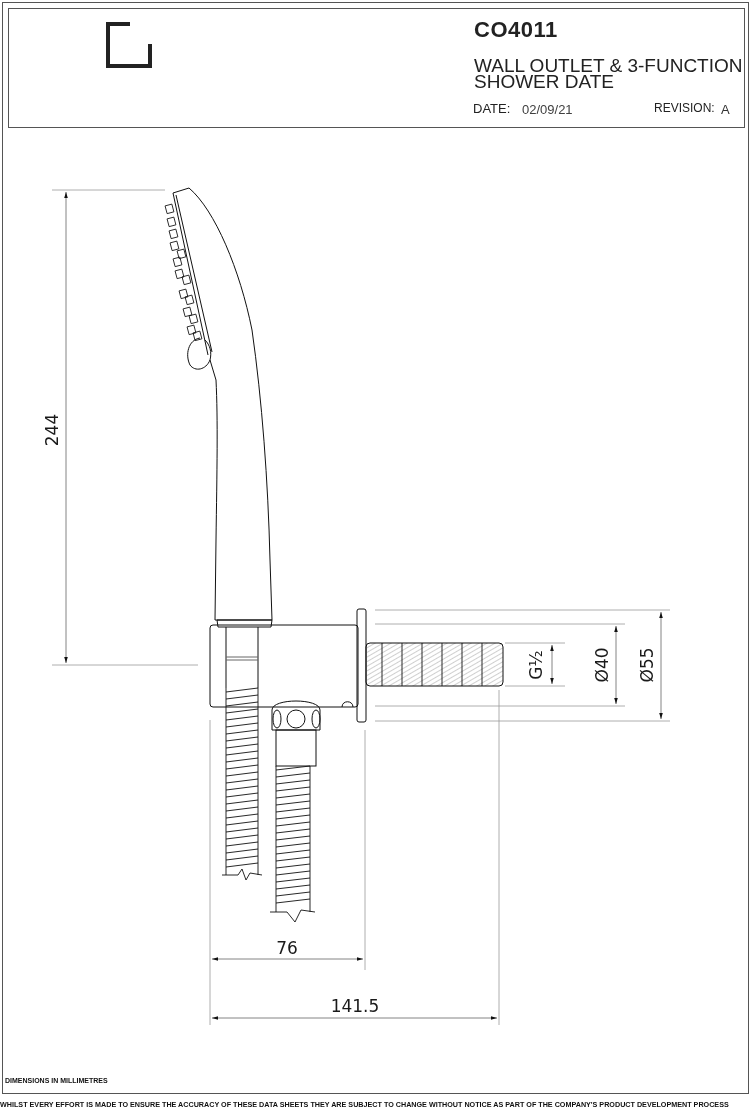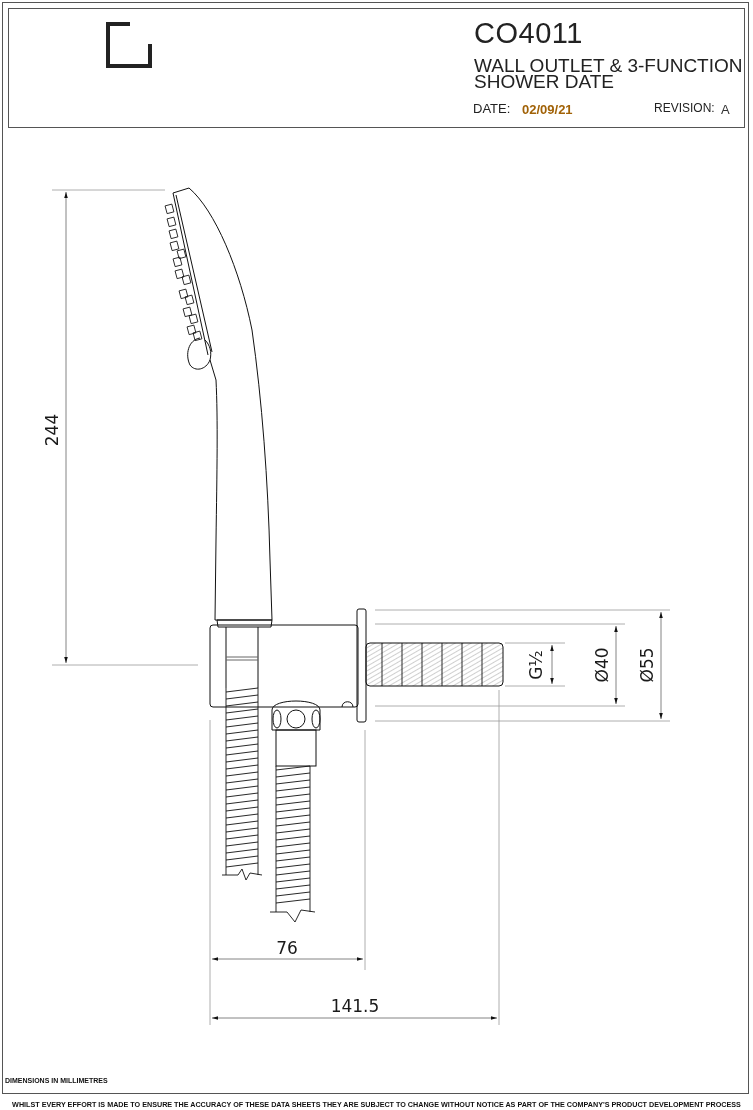--- a/index.html
+++ b/index.html
@@ -3,29 +3,29 @@
 <meta charset="utf-8">
 <style>
   html, body { margin:0; padding:0; background:#fff; }
   body { width:753px; height:1110px; position:relative; overflow:hidden; font-family:"Liberation Sans", sans-serif; color:#1a1a1a; }
   .sheet { position:absolute; left:2px; top:2px; width:747px; height:1092px; border:1px solid #555; box-sizing:border-box; }
   .titleblock { position:absolute; left:8px; top:8px; width:737px; height:120px; border:1px solid #555; box-sizing:border-box; }
   .logo-mark { position:absolute; left:97px; top:13px; width:46px; height:46px; border-left:4px solid #222; border-bottom:4px solid #222; box-sizing:border-box; }
   .logo-mark::before { content:""; position:absolute; left:-4px; top:0; width:24px; height:4px; background:#222; }
   .logo-mark::after { content:""; position:absolute; right:0; top:22px; width:4px; height:20px; background:#222; }
   .brand { position:absolute; left:14px; top:84px; font-size:20px; letter-spacing:7px; font-weight:bold; color:#222; }
-  .code { position:absolute; left:465px; top:8px; font-size:29px; font-weight:normal; color:#222; letter-spacing:0.5px; }
+  .code { position:absolute; left:465px; top:8px; font-size:22px; font-weight:bold; color:#222; letter-spacing:0.5px; }
   .desc { position:absolute; left:465px; top:49px; font-size:19px; line-height:16px; color:#222; }
   .date-label { position:absolute; left:464px; top:92px; font-size:13px; color:#222; }
-  .date-value { position:absolute; left:513px; top:93px; font-size:13px; color:#a16207;font-weight:bold; }
+  .date-value { position:absolute; left:513px; top:93px; font-size:13px; color:#404040; }
   .rev-label { position:absolute; left:645px; top:92px; font-size:12px; color:#222; }
   .rev-value { position:absolute; left:712px; top:93px; font-size:13px; color:#333; }
   .drawing { position:absolute; left:0; top:0; }
   .dim-note { position:absolute; left:5px; top:1077px; font-size:7px; font-weight:bold; color:#111; }
-  .disclaimer { position:absolute; left:0; width:753px; top:1100px; text-align:center; font-size:7.2px; font-weight:bold; color:#111; white-space:nowrap; }
+  .disclaimer { position:absolute; left:0; width:753px; top:1100px; font-size:7.2px; font-weight:bold; color:#111; white-space:nowrap; }
   .dimtext { font-family:"DejaVu Sans", sans-serif; font-size:17px; fill:#1a1a1a; }
 </style>
 </head>
 <body>
 
 <div class="sheet"></div>
 
 <div class="titleblock">
   <div class="logo-mark"></div>
   <div class="code">CO4011</div>

